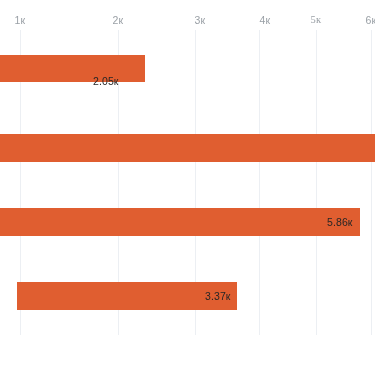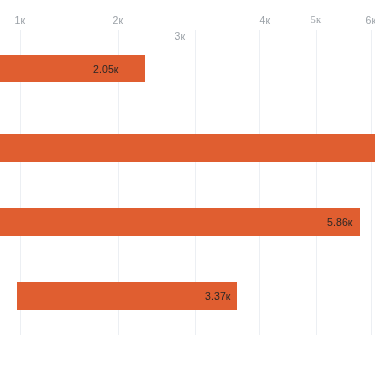--- a/index.html
+++ b/index.html
@@ -76,28 +76,28 @@
 
     <div class="gridline" style="left:20px;"></div>
     <div class="gridline" style="left:118px;"></div>
     <div class="gridline" style="left:195px;"></div>
     <div class="gridline" style="left:259px;"></div>
     <div class="gridline" style="left:316px;"></div>
     <div class="gridline" style="left:371px;"></div>
 
     <div class="tick-label" style="left:20px;">1к</div>
     <div class="tick-label" style="left:118px;">2к</div>
-    <div class="tick-label" style="left:180px;margin-top:16px;">3к</div>
+    <div class="tick-label" style="left:200px;">3к</div>
     <div class="tick-label" style="left:265px;">4к</div>
     <div class="tick-label" style="left:316px;font-family:Liberation Serif, serif;">5к</div>
     <div class="tick-label" style="left:371px;">6к</div>
 
     <div class="bar-row" style="top:55px; height:27px; width:375px;">
       <div class="bar" style="width:145px;"></div>
-      <div class="bar-value" style="left:93px;">2.05к</div>
+      <div class="bar-value" style="left:93px;margin-top:12px;">2.05к</div>
     </div>
 
     <div class="bar-row" style="top:134px; height:28px; width:375px;">
       <div class="bar" style="width:375px;"></div>
       <div class="bar-value" style="left:340px;"></div>
     </div>
 
     <div class="bar-row" style="top:208px; height:28px; width:375px;">
       <div class="bar" style="width:360px;"></div>
       <div class="bar-value" style="left:327px;">5.86к</div>

